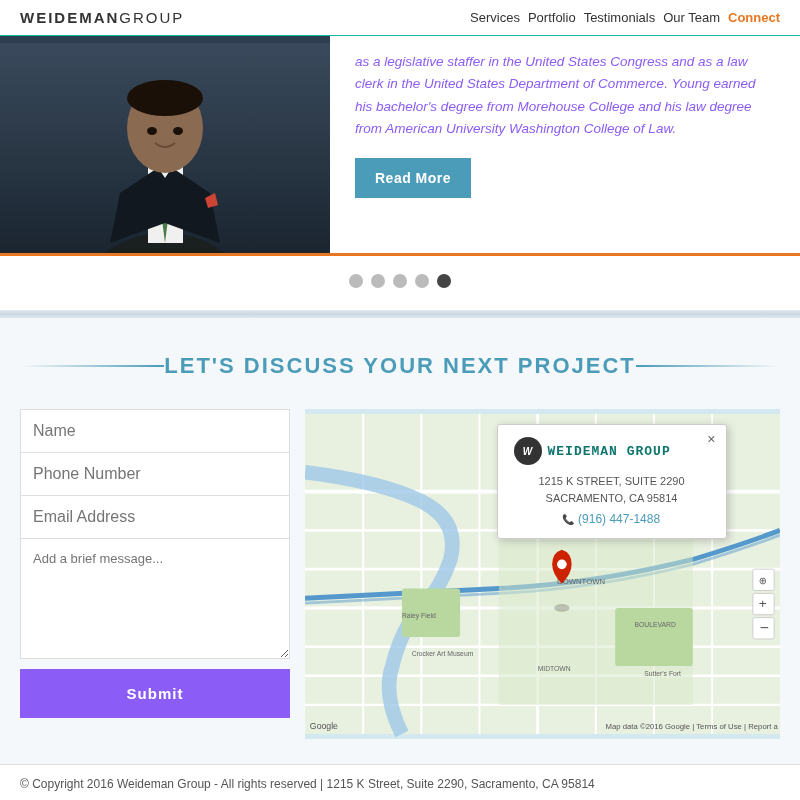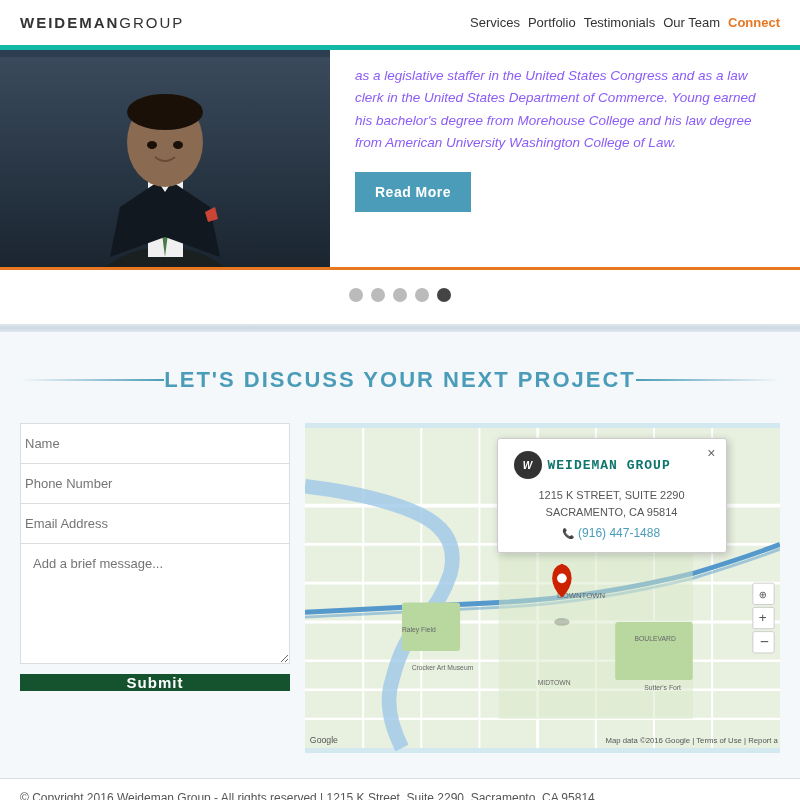--- a/index.html
+++ b/index.html
@@ -4,22 +4,22 @@
   <style>
     * { box-sizing: border-box; margin: 0; padding: 0; }
     body { font-family: Arial, sans-serif; width: 800px; background: #fff; overflow-x: hidden; }
 
     
     .header {
       display: flex;
       align-items: center;
       justify-content: space-between;
       padding: 10px 20px;
-      border-bottom: 5px solid #14b8a6;
-      height: 50px;
+      border-bottom: 1px solid #14b8a6;
+      height: 36px;
     }
     .logo {
       font-size: 15px;
       letter-spacing: 2px;
       font-weight: 300;
       color: #333;
     }
     .logo span { font-weight: 700; }
     .nav {
       display: flex;
@@ -150,24 +150,24 @@
     
     .contact-form {
       width: 270px;
       flex-shrink: 0;
       display: flex;
       flex-direction: column;
       gap: 0;
     }
     .form-field {
       width: 100%;
-      padding: 12px 4px;
+      padding: 12px 12px;
       border: 1px solid #ddd;
       border-top: none;
-      font-size: 13px;
+      font-size: 16px;
       color: #0c4a6e;
       outline: none;
       background: #fff;
     }
     .form-field:first-child {
       border-top: 1px solid #ddd;
     }
     .form-textarea {
       width: 100%;
       padding: 12px 12px;
@@ -176,21 +176,22 @@
       font-size: 13px;
       color: #999;
       outline: none;
       background: #fff;
       height: 120px;
       resize: vertical;
       font-family: Arial, sans-serif;
     }
     .submit-btn {
       width: 100%;
-      background: #14532d;
+      padding: 16px;
+      background: #8b5cf6;
       color: #fff;
       border: none;
       font-size: 15px;
       font-weight: 600;
       letter-spacing: 1px;
       cursor: pointer;
       margin-top: 10px;
     }
 
     

